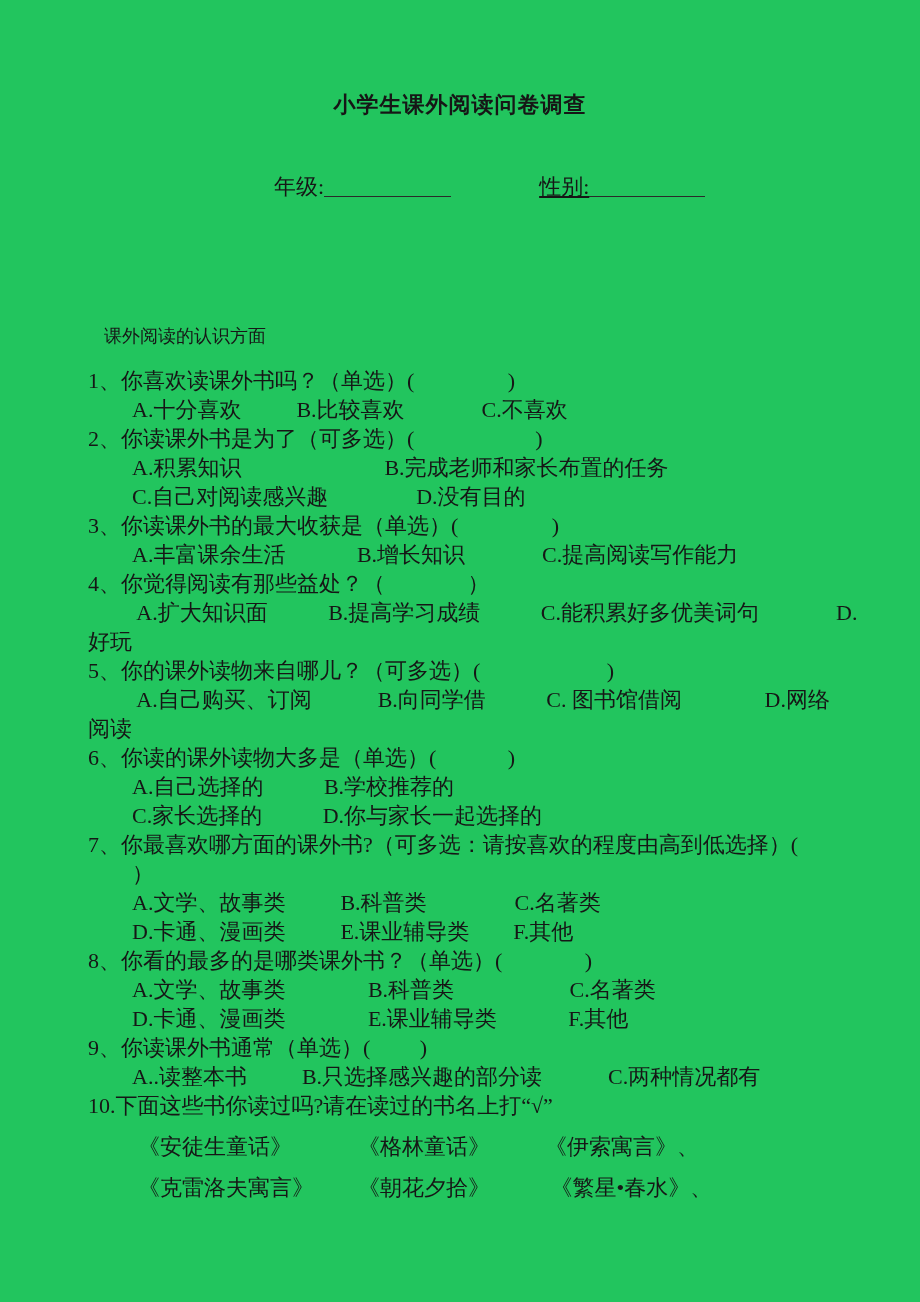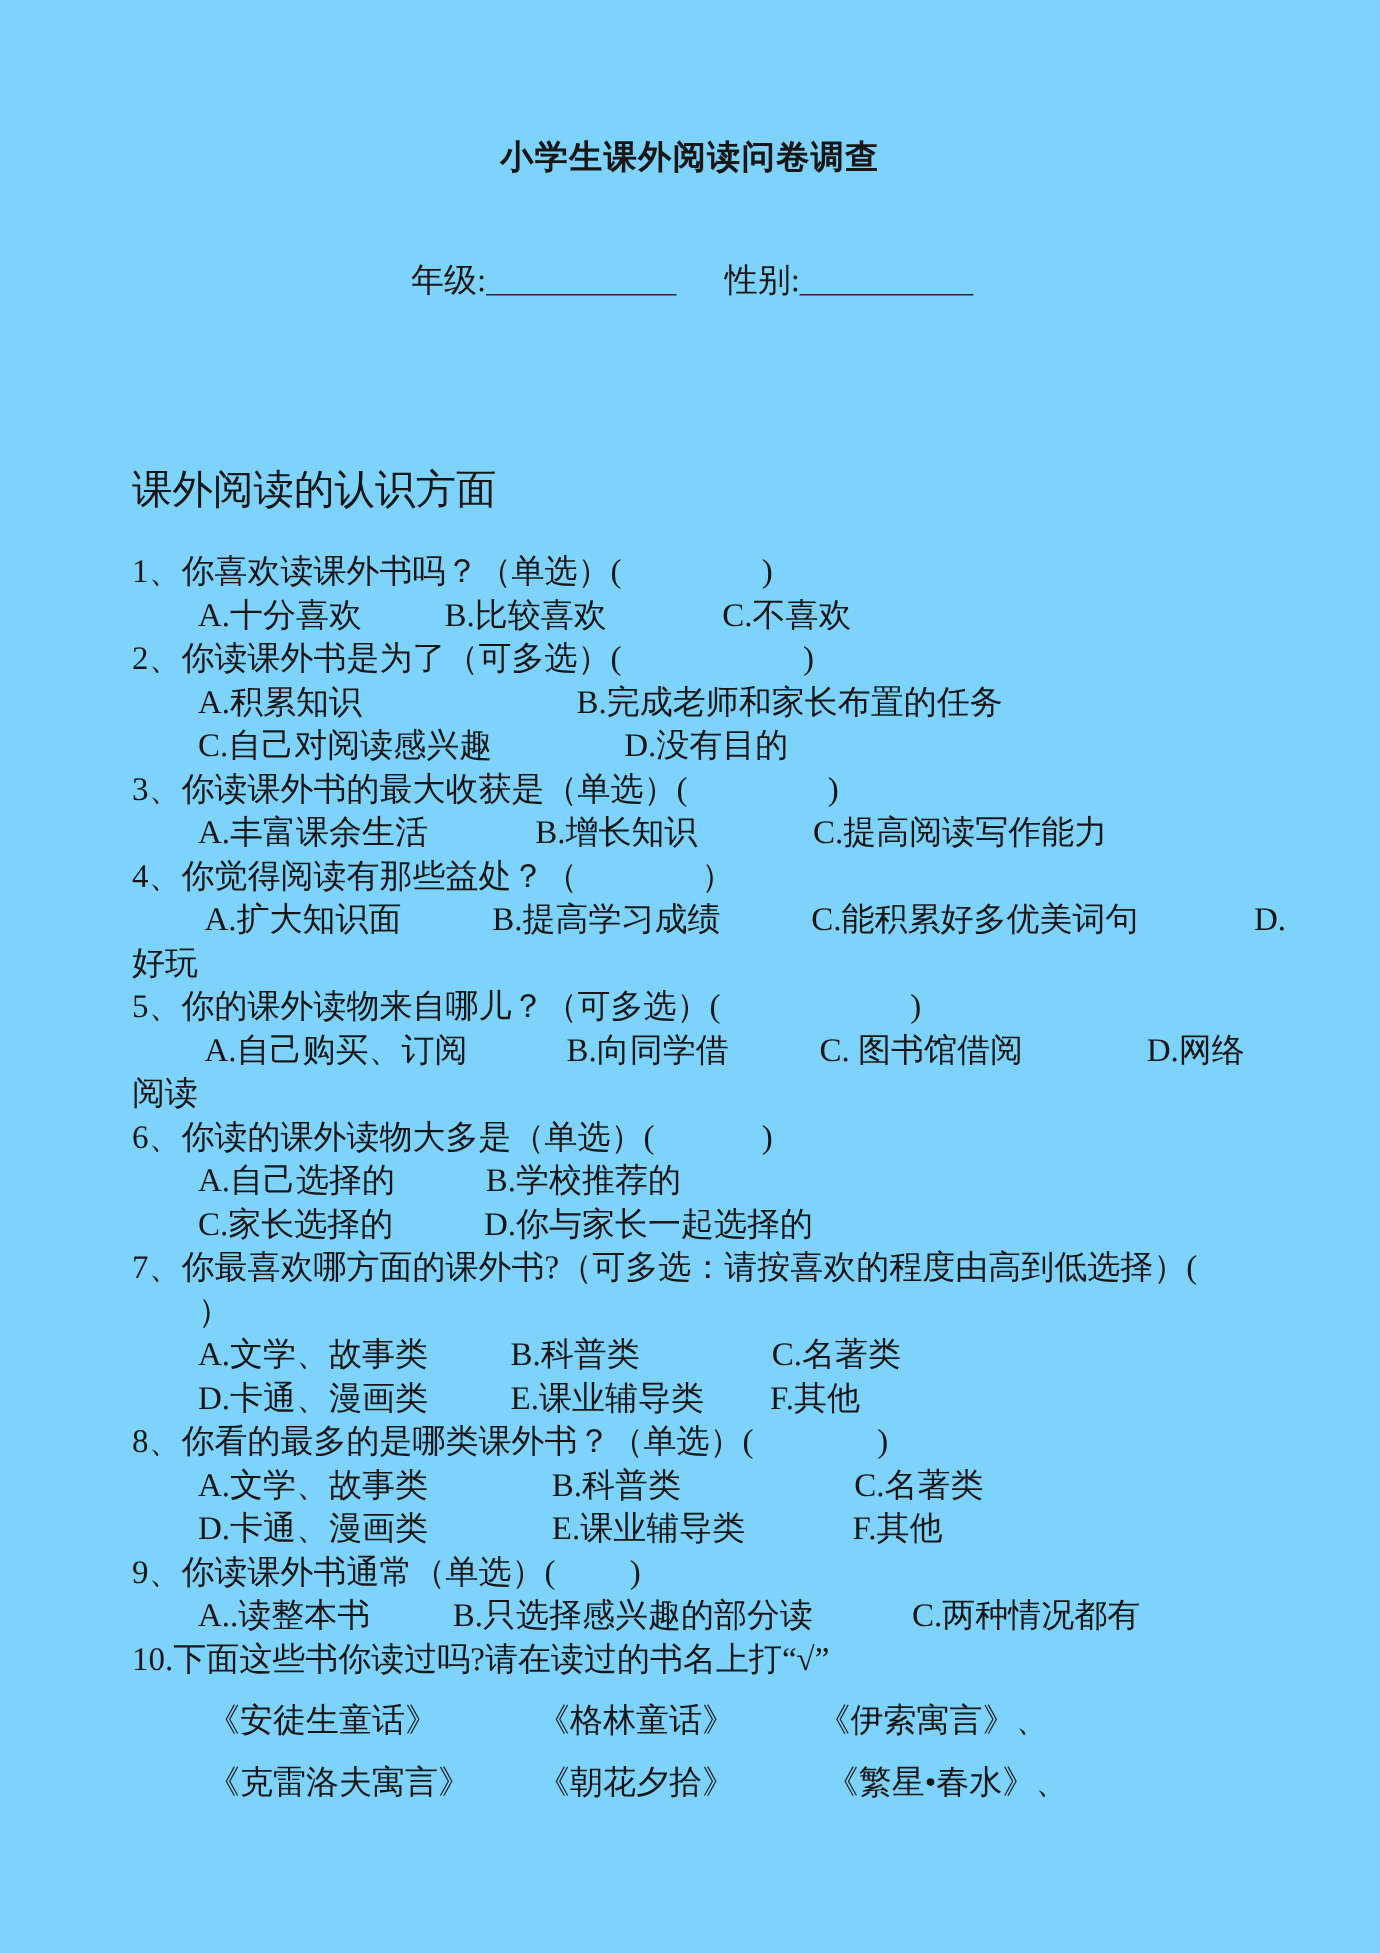--- a/index.html
+++ b/index.html
@@ -1,20 +1,20 @@
 <!DOCTYPE html>
 <html><head>
 <meta charset="utf-8">
 <style>
   html, body { margin: 0; padding: 0; background: #ffffff; }
   .page {
     position: relative;
     width: 920px;
     height: 1302px;
-    background: #7dd3fc;
+    background: #22c55e;
     color: #161616;
     font-family: "Liberation Serif", "DejaVu Serif", serif;
     overflow: hidden;
   }
   .doc-title {
     position: absolute;
     top: 90px;
     left: 0;
     width: 100%;
     margin: 0;
@@ -32,35 +32,35 @@
   }
   .blank {
     display: inline-block;
     border-bottom: 1.5px solid #2a2a2a;
     height: 20px;
     vertical-align: baseline;
     margin-bottom: -3px;
   }
   .blank-grade { width: 127px; }
   .blank-gender { width: 116px; }
-  .gender-label { margin-left: 32px; }
+  .gender-label { margin-left: 88px; text-decoration: underline; }
   .intro {
     position: absolute;
     top: 191px;
     left: 176px;
     font-size: 22px;
     line-height: 31px;
     white-space: pre;
   }
   .section-heading {
     position: absolute;
     top: 308px;
     left: 88px;
-    margin: 0;
-    font-size: 27px;
+    margin: 16px;
+    font-size: 18px;
     font-weight: normal;
   }
   .questions {
     position: absolute;
     top: 366px;
     left: 88px;
     width: 800px;
     font-size: 22px;
     line-height: 29px;
     white-space: pre;

